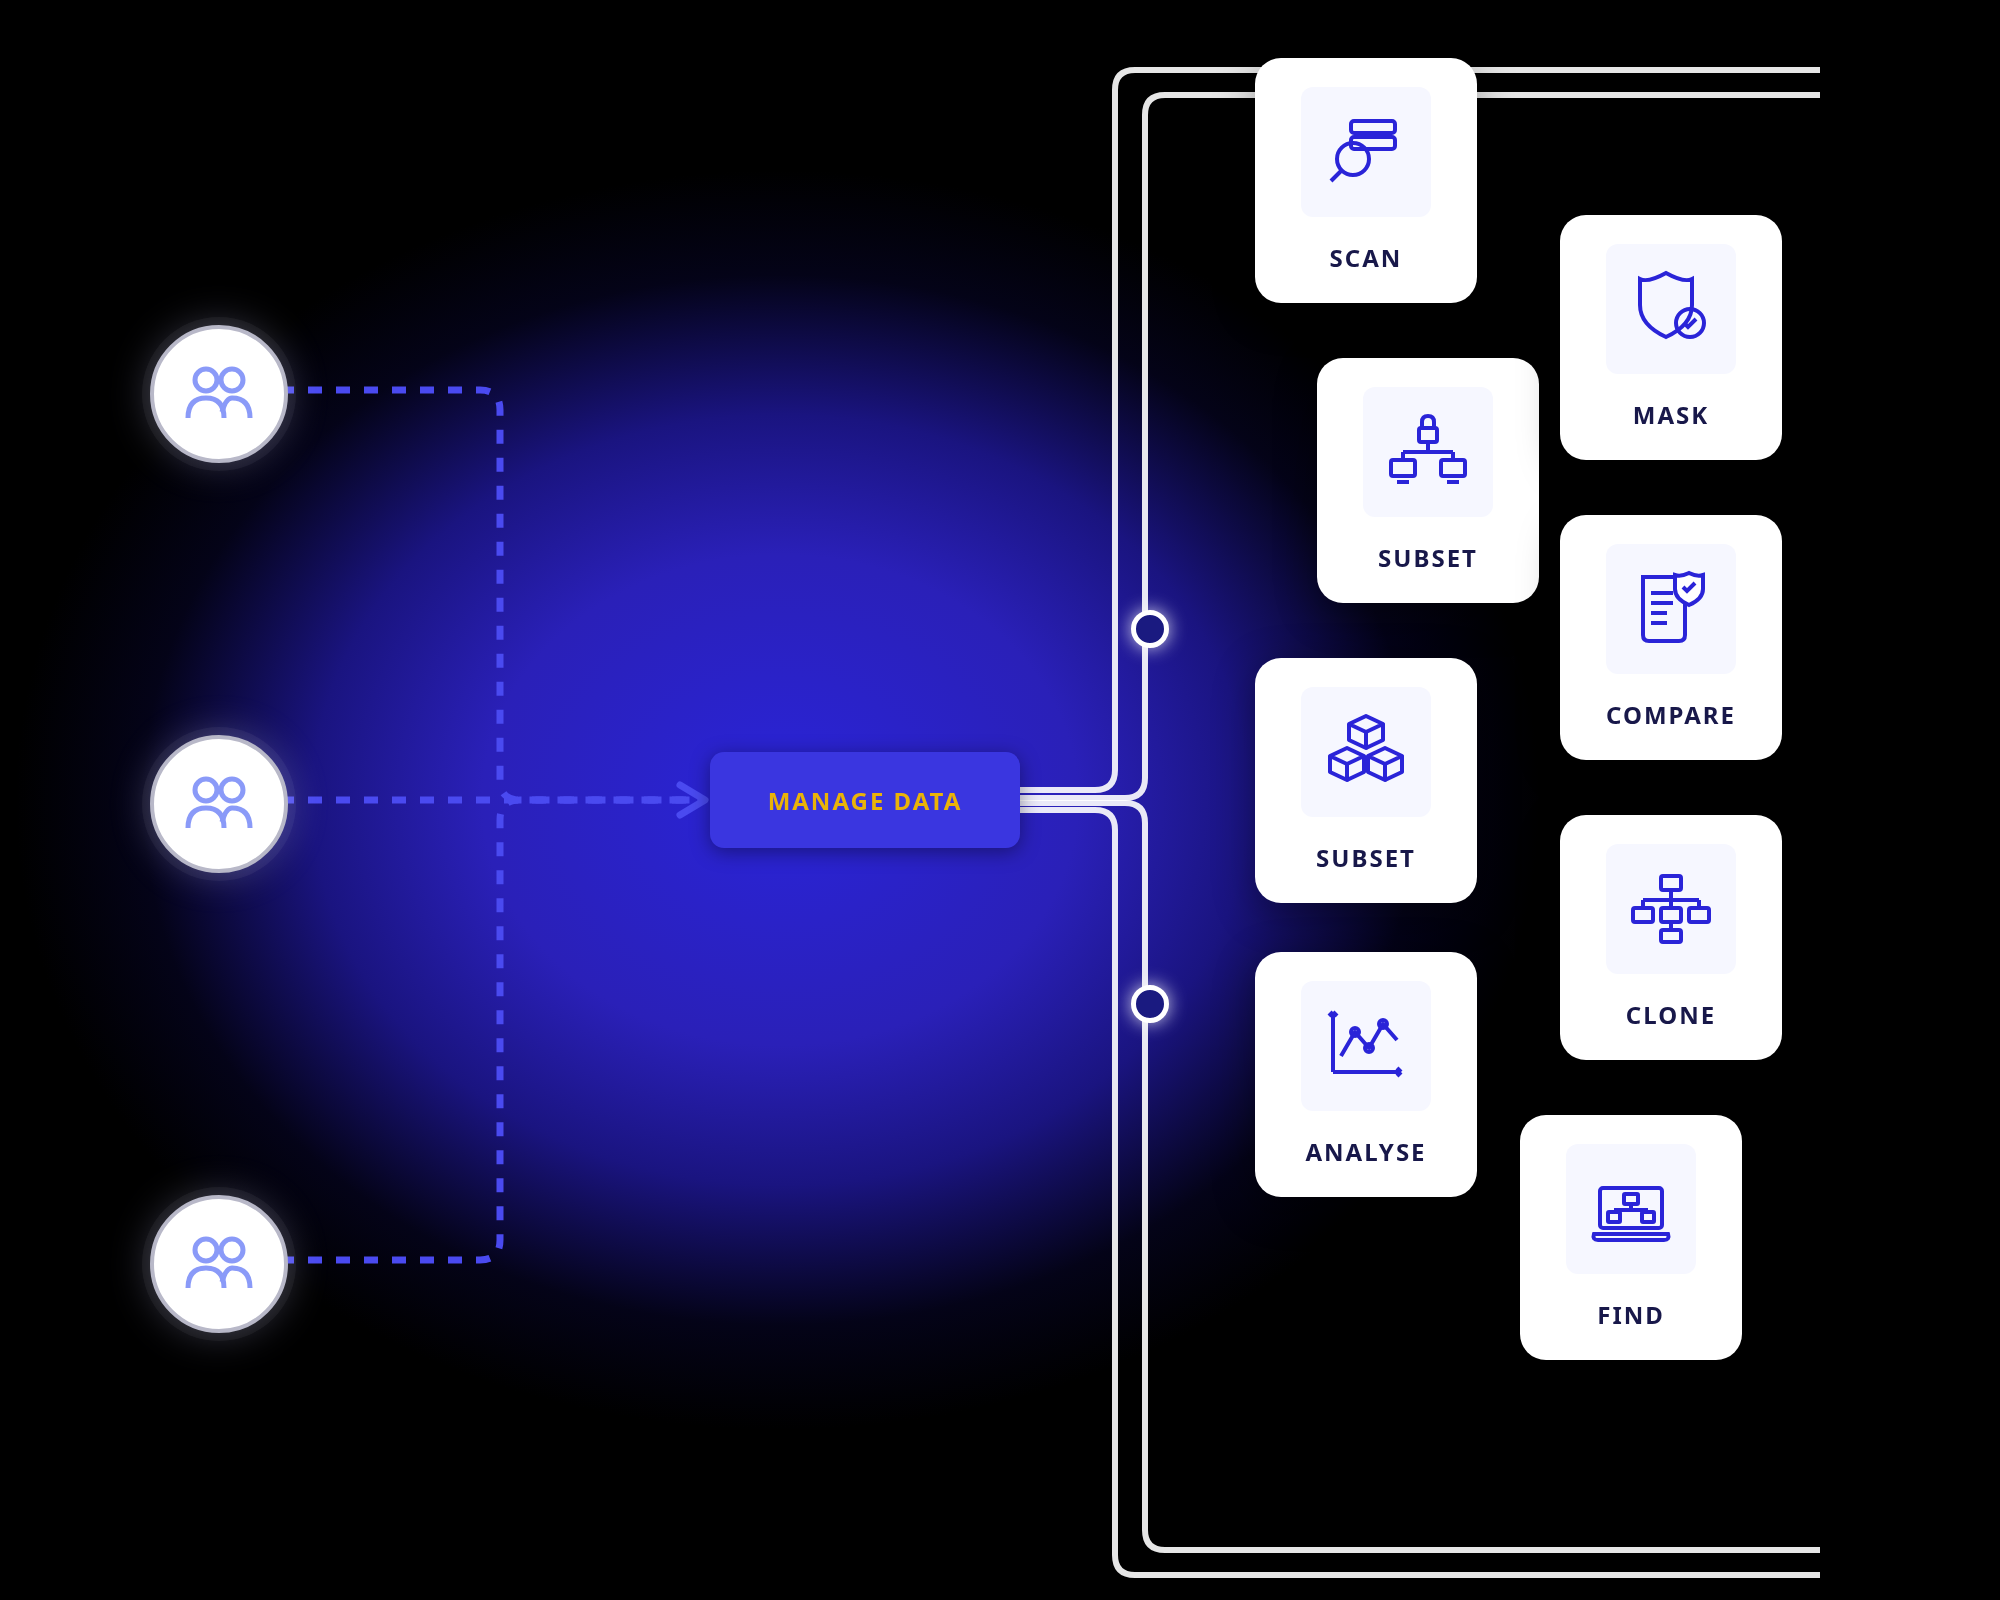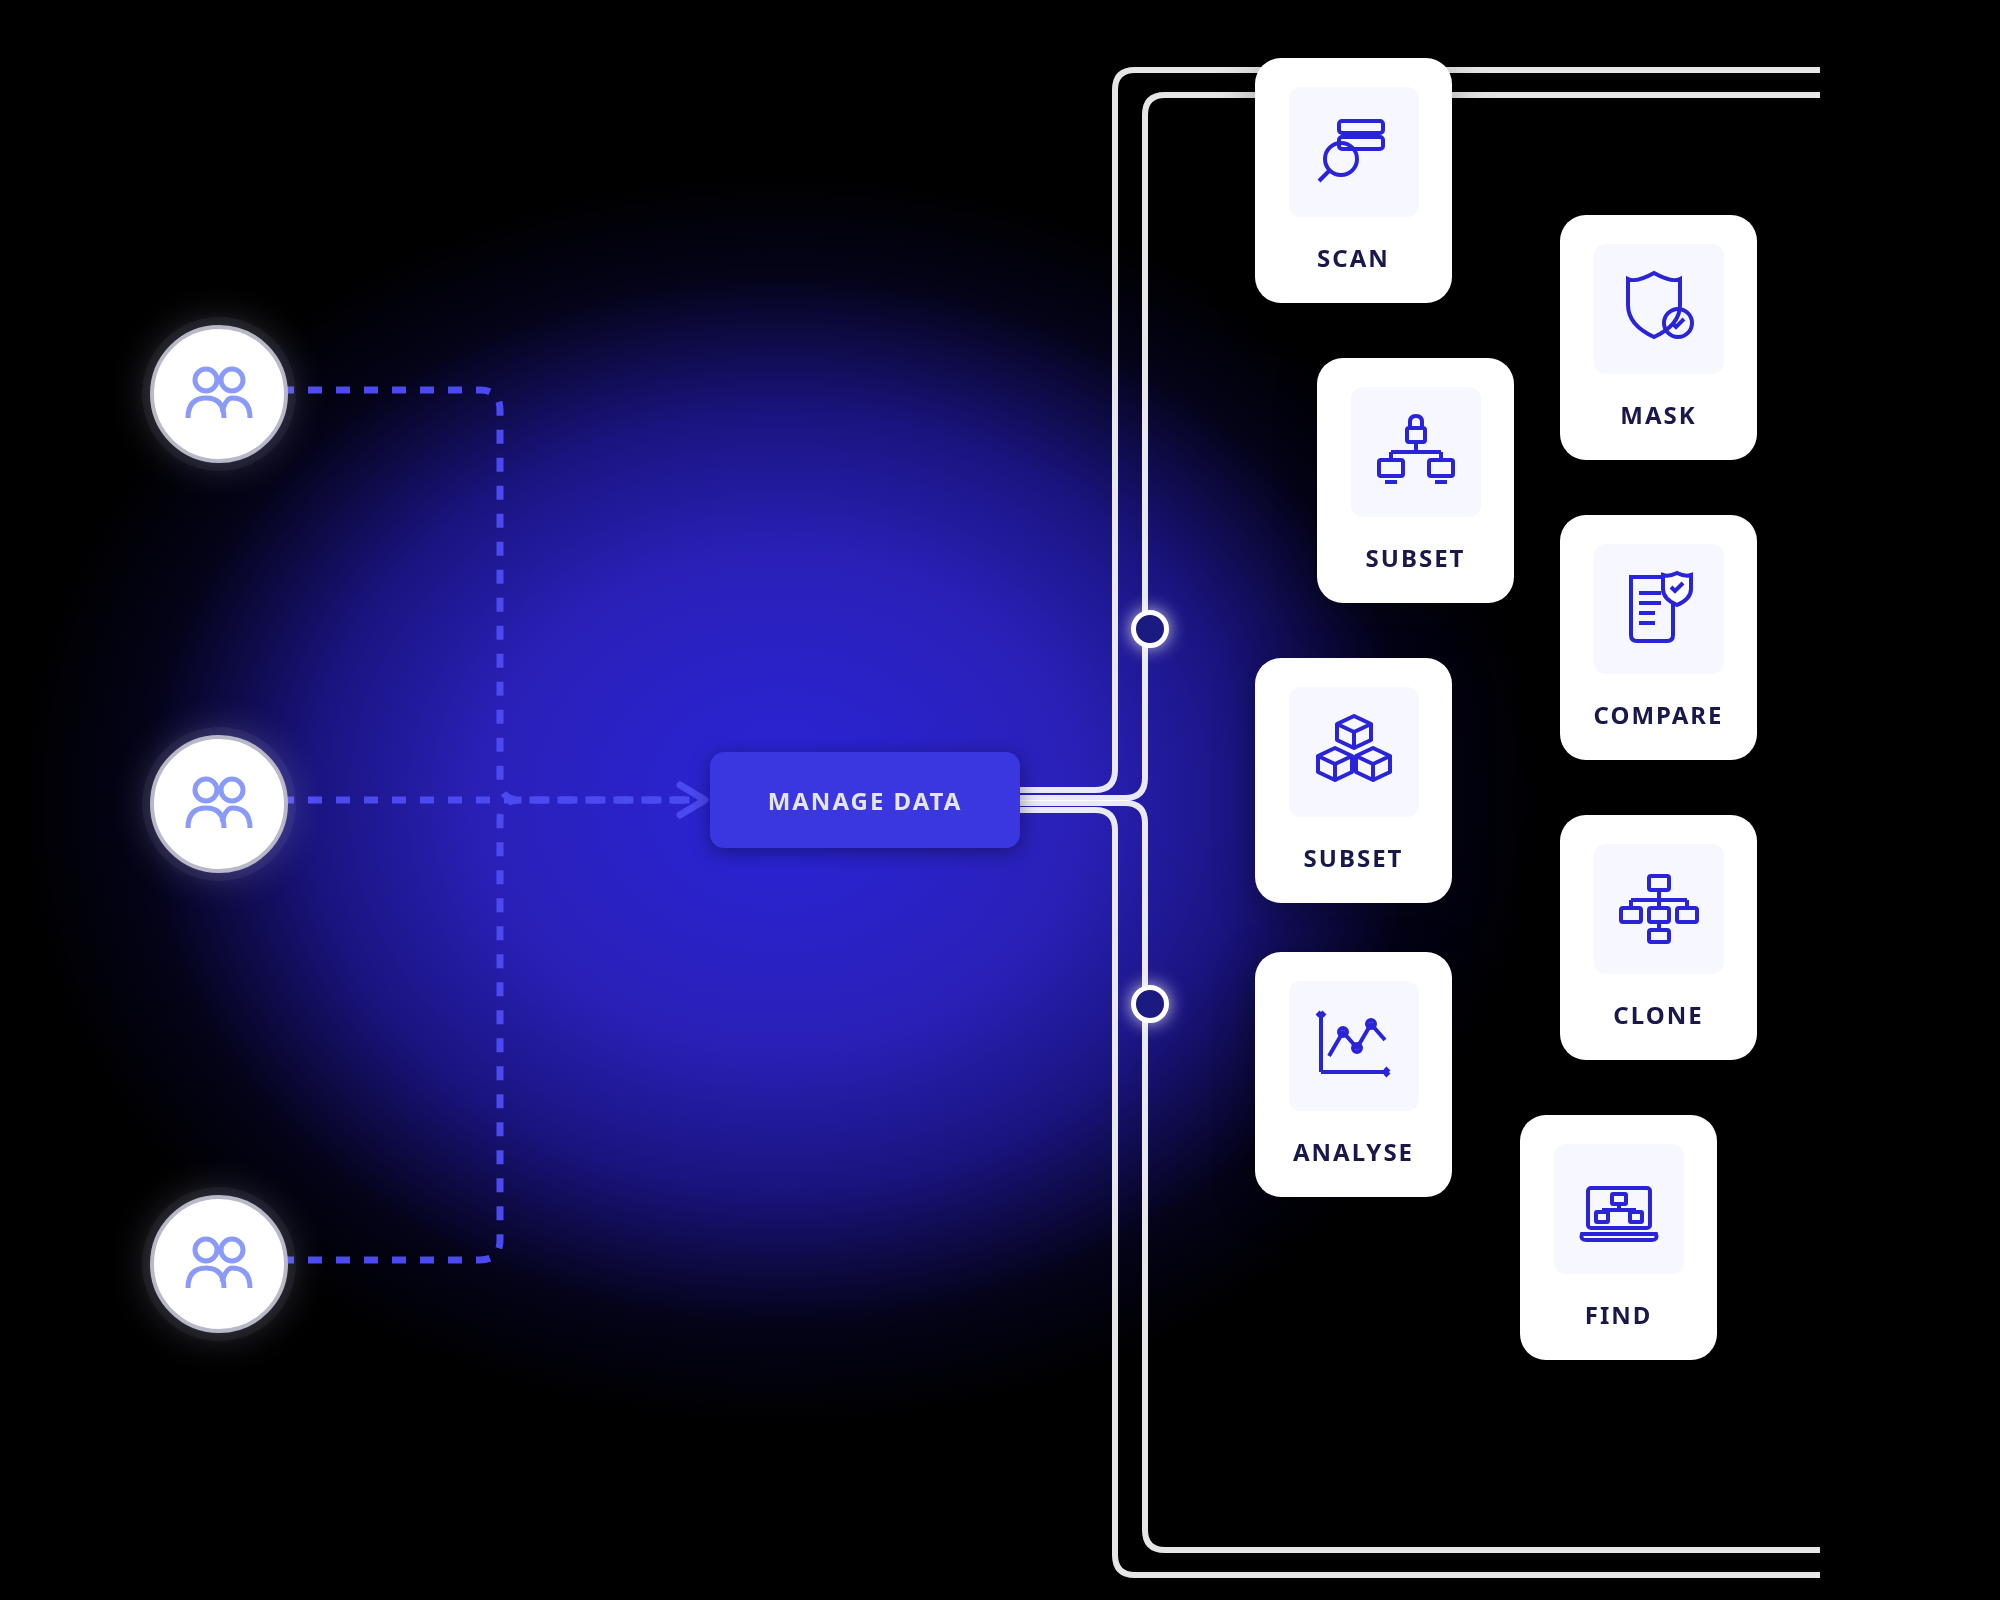--- a/index.html
+++ b/index.html
@@ -1,20 +1,20 @@
 <!DOCTYPE html>
 <html><head>
 <meta charset="utf-8">
 <style>
   html,body{margin:0;padding:0;width:2000px;height:1600px;background:#000;overflow:hidden;font-family:system-ui,-apple-system,sans-serif}
   .stage{position:relative;width:2000px;height:1600px}
   .glow{position:absolute;left:0;top:0;width:1600px;height:1600px;background:radial-gradient(ellipse 850px 700px at 780px 800px,#2a24d8 0%,#2a20b8 35%,#1a1480 55%,rgba(10,8,60,0.4) 75%,rgba(0,0,0,0) 90%)}
   .user-circle{position:absolute;width:130px;height:130px;border-radius:50%;background:#fff;border:4px solid #b8b8c8;display:flex;align-items:center;justify-content:center;box-shadow:0 0 40px rgba(200,200,255,0.3),0 0 0 8px rgba(255,255,255,0.05)}
-  .btn-main{position:absolute;background:#3a36e0;color:#e5e5e5;font-weight:700;letter-spacing:2px;font-size:24px;border-radius:14px;display:flex;align-items:center;justify-content:center;box-shadow:0 4px 20px rgba(0,0,0,0.4)}
-  .card{position:absolute;width:197px;height:245px;background:#fff;border-radius:26px;display:flex;flex-direction:column;align-items:center;justify-content:center;gap:24px;box-shadow:0 10px 40px rgba(0,0,0,0.35)}
+  .btn-main{position:absolute;background:#3a36e0;color:#eab308;font-weight:700;letter-spacing:2px;font-size:24px;border-radius:14px;display:flex;align-items:center;justify-content:center;box-shadow:0 4px 20px rgba(0,0,0,0.4)}
+  .card{position:absolute;width:222px;height:245px;background:#fff;border-radius:26px;display:flex;flex-direction:column;align-items:center;justify-content:center;gap:24px;box-shadow:0 10px 40px rgba(0,0,0,0.35)}
   .card .iconbox{width:130px;height:130px;background:#f6f7ff;border-radius:12px;display:flex;align-items:center;justify-content:center}
   .card .label{font-weight:700;letter-spacing:2px;color:#18184a;font-size:24px}
   svg.conn{position:absolute;left:0;top:0;width:2000px;height:1600px;pointer-events:none}
   .node-dot{position:absolute;width:28px;height:28px;border-radius:50%;background:#1a1a80;border:5px solid #fff;box-shadow:0 0 18px rgba(255,255,255,0.8)}
 </style>
 </head>
 <body>
 
 <div class="stage">
   <div class="glow"></div>

